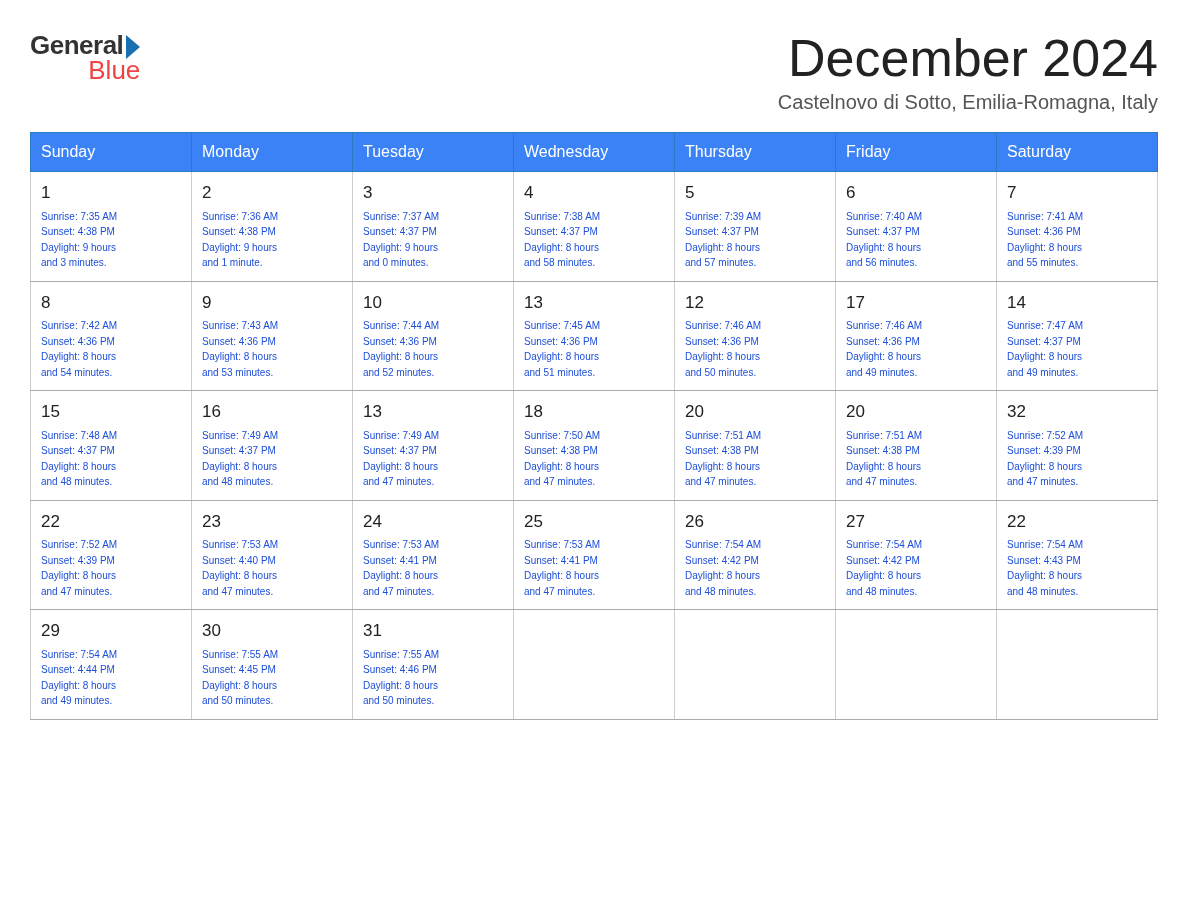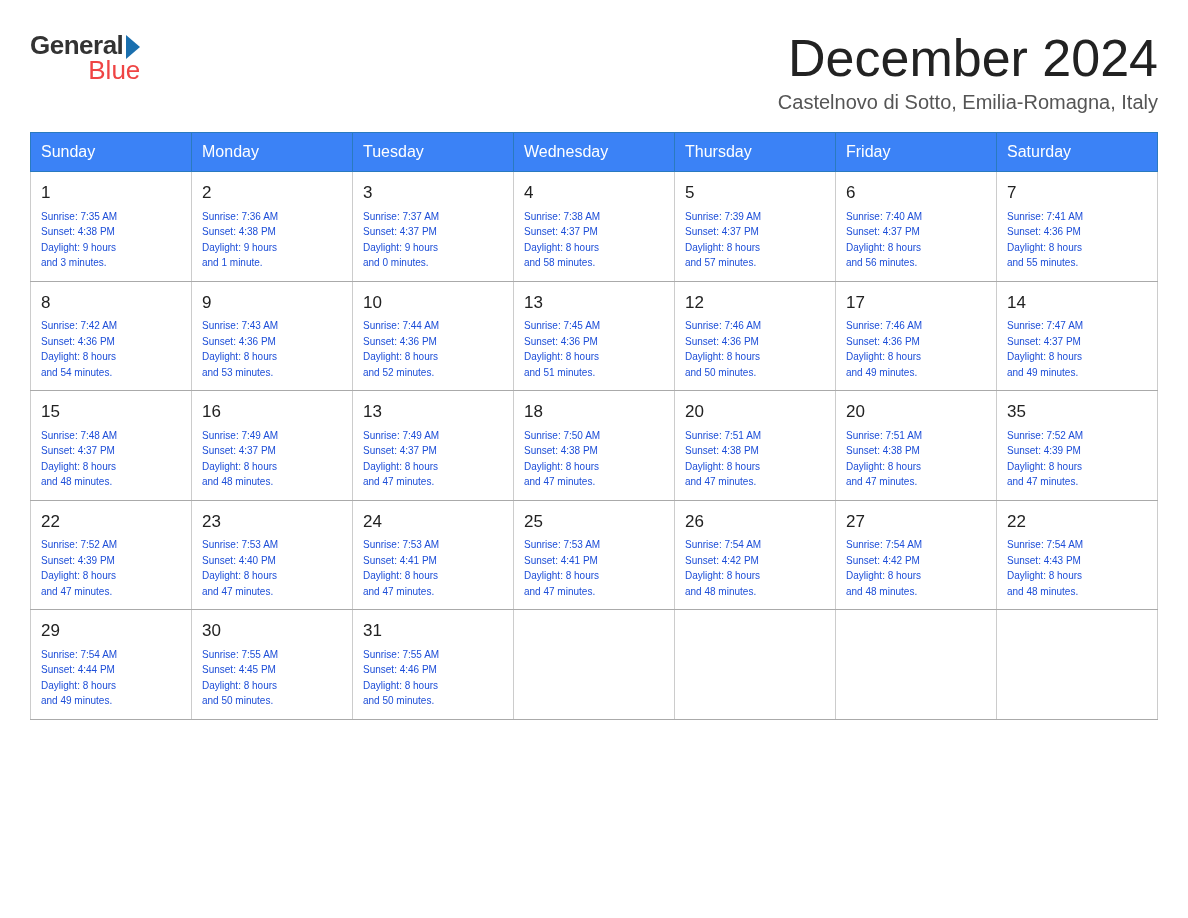--- a/index.html
+++ b/index.html
@@ -217,21 +217,21 @@
         </td>
         <td>
           <span class="day-number">20</span>
           <div class="day-info">Sunrise: 7:51 AM<br>Sunset: 4:38 PM<br>Daylight: 8 hours<br>and 47 minutes.</div>
         </td>
         <td>
           <span class="day-number">20</span>
           <div class="day-info">Sunrise: 7:51 AM<br>Sunset: 4:38 PM<br>Daylight: 8 hours<br>and 47 minutes.</div>
         </td>
         <td>
-          <span class="day-number">35</span>
+          <span class="day-number">32</span>
           <div class="day-info">Sunrise: 7:52 AM<br>Sunset: 4:39 PM<br>Daylight: 8 hours<br>and 47 minutes.</div>
         </td>
       </tr>
       <tr>
         <td>
           <span class="day-number">22</span>
           <div class="day-info">Sunrise: 7:52 AM<br>Sunset: 4:39 PM<br>Daylight: 8 hours<br>and 47 minutes.</div>
         </td>
         <td>
           <span class="day-number">23</span>

